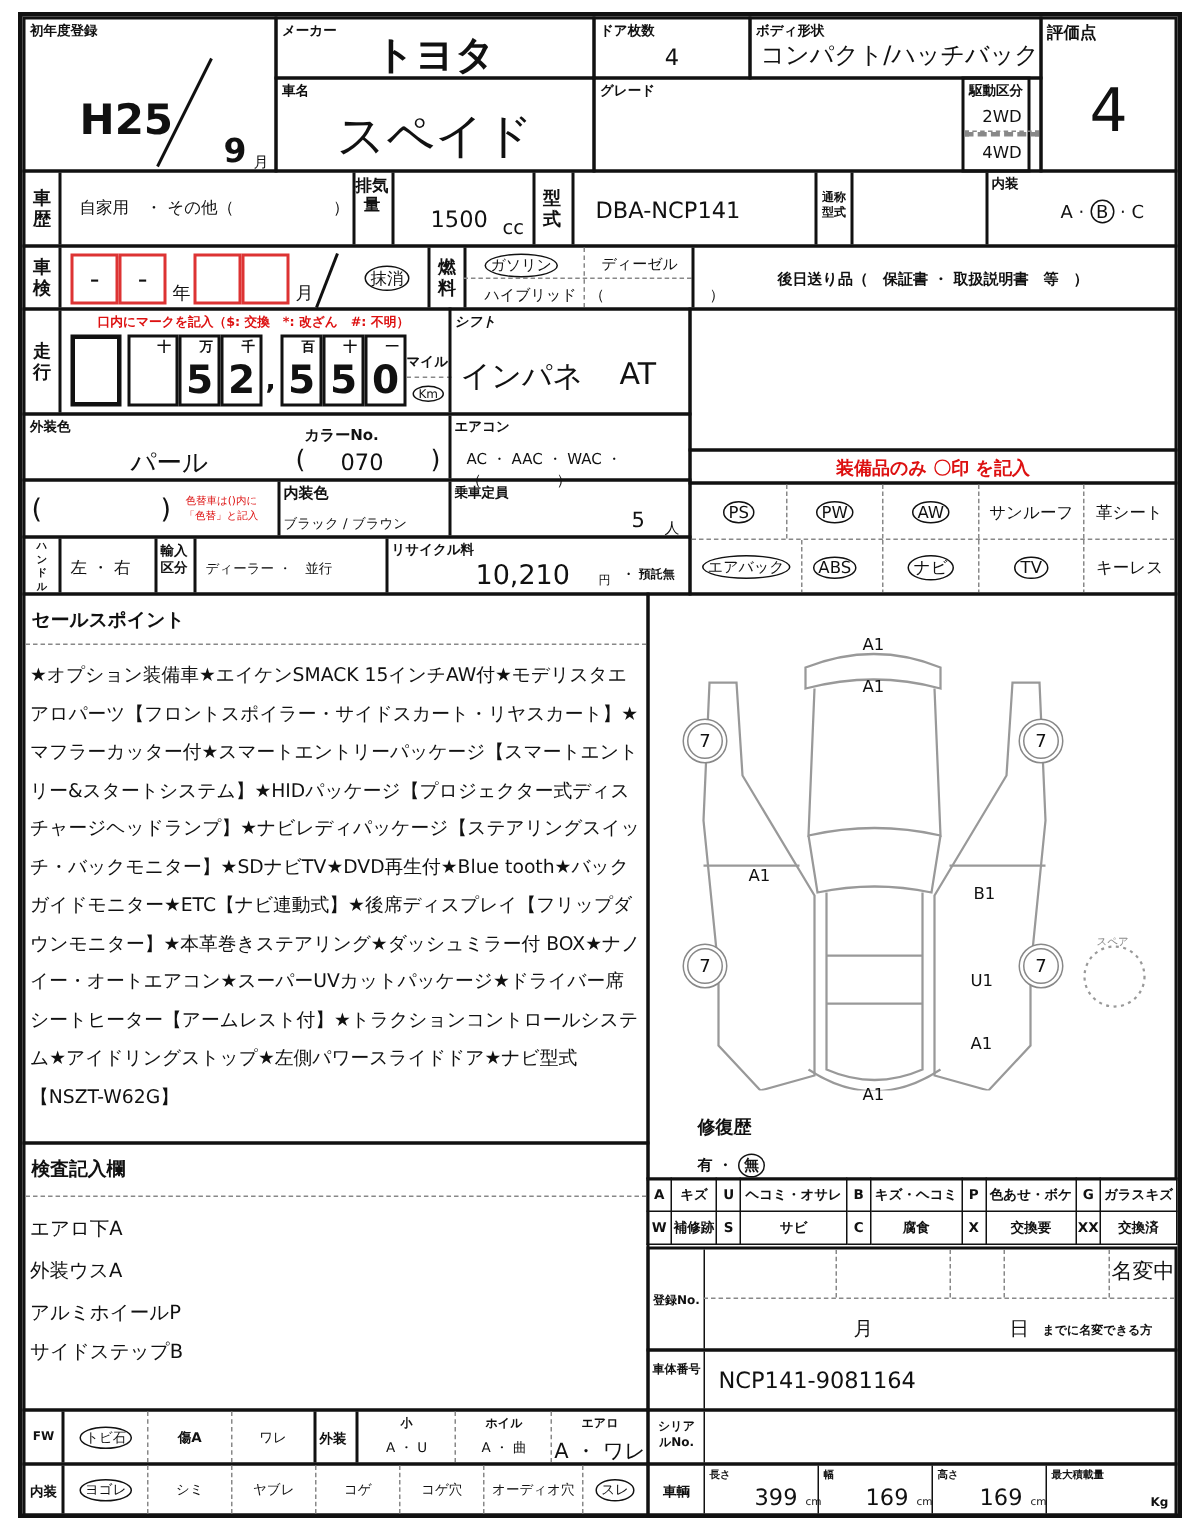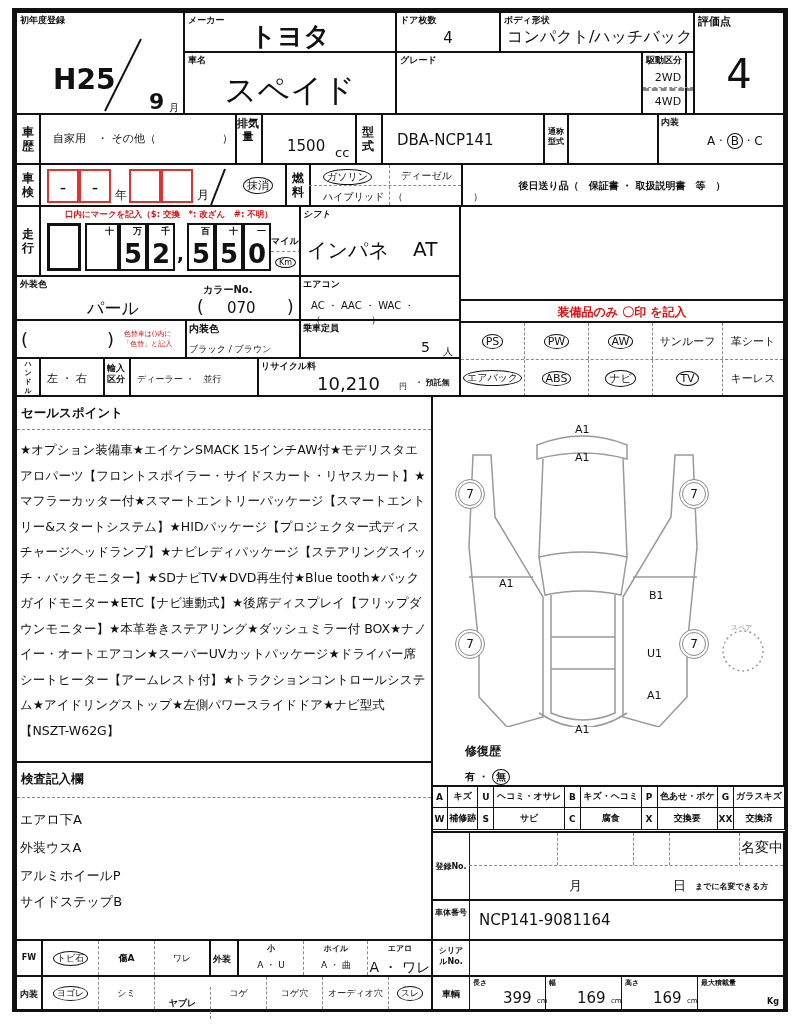--- a/index.html
+++ b/index.html
@@ -198,21 +198,21 @@
         <span class="circ">PS</span>
       </div>
     <div class="cell" style="left:64px;top:0;width:64px;height:36px;">
         <span class="circ">PW</span>
       </div>
     <div class="cell" style="left:128px;top:0;width:64px;height:36px;">
         <span class="circ">AW</span>
       </div>
     <div class="cell" style="left:192px;top:0;width:70px;height:36px;">サンルーフ</div>
     <div class="cell" style="left:262px;top:0;width:60px;height:36px;border-right:none;">革シート</div>
-    <div class="cell" style="left:0;top:37px;width:64px;height:36px;font-size:10px;">
+    <div class="cell" style="left:0;top:37px;width:74px;height:36px;font-size:10px;">
         <span class="circ">エアバック</span>
       </div>
     <div class="cell" style="left:64px;top:37px;width:64px;height:36px;">
         <span class="circ">ABS</span>
       </div>
     <div class="cell" style="left:128px;top:37px;width:64px;height:36px;">
         <span class="circ">ナビ</span>
       </div>
     <div class="cell" style="left:192px;top:37px;width:70px;height:36px;">
         <span class="circ">TV</span>
@@ -360,21 +360,21 @@
     <div class="vlbl" style="left:2px;top:4px;width:32px;font-size:8px;line-height:11px;">シリアルNo.</div>
   </div>
 
   <div class="bx" style="left:0;top:964px;width:418px;height:36px;">
     <div class="abs big" style="left:0;top:11px;width:24px;text-align:center;font-size:9px;">内装</div>
     <div class="abs" style="left:24px;top:0;bottom:0;border-left:2px solid #111;"></div>
     <div class="cell" style="left:26px;top:0;width:56px;height:32px;font-size:9px;">
         <span class="circ">ヨゴレ</span>
       </div>
     <div class="cell" style="left:82px;top:0;width:56px;height:32px;font-size:9px;">シミ</div>
-    <div class="cell" style="left:138px;top:10px;width:56px;height:32px;font-size:9px;font-weight:bold;">ヤブレ</div>
+    <div class="cell" style="left:138px;top:0;width:56px;height:32px;font-size:9px;">ヤブレ</div>
     <div class="cell" style="left:194px;top:0;width:56px;height:32px;font-size:9px;">コゲ</div>
     <div class="cell" style="left:250px;top:0;width:56px;height:32px;font-size:9px;">コゲ穴</div>
     <div class="cell" style="left:306px;top:0;width:66px;height:32px;font-size:9px;">オーディオ穴</div>
     <div class="cell" style="left:372px;top:0;width:42px;height:32px;font-size:9px;border-right:none;">
         <span class="circ">スレ</span>
       </div>
   </div>
 
   <div class="bx" style="left:416px;top:964px;width:354px;height:36px;">
     <div class="abs big" style="left:0;top:11px;width:36px;text-align:center;font-size:9px;">車輌</div>

